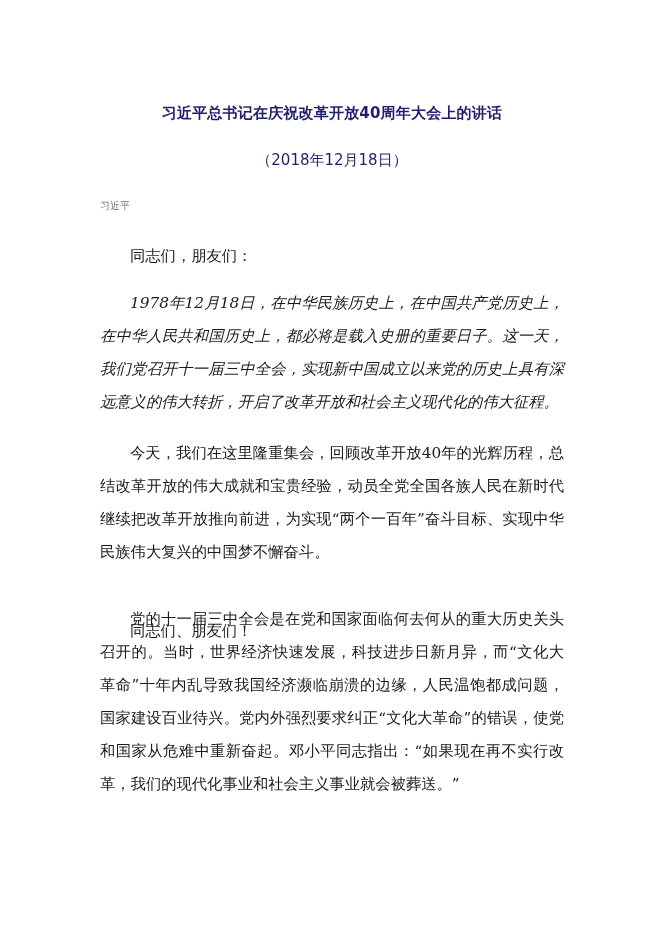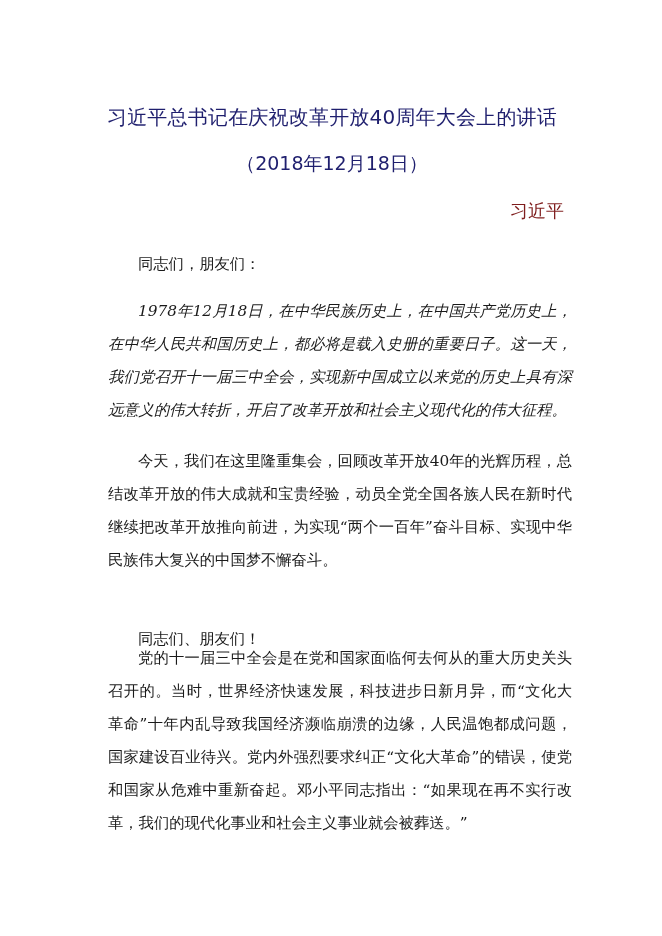--- a/index.html
+++ b/index.html
@@ -1,33 +1,33 @@
 <!DOCTYPE html>
 <html><head>
 <meta charset="utf-8">
 <style>
   html, body { margin: 0; padding: 0; background: #ffffff; }
   body { width: 662px; height: 936px; position: relative; overflow: hidden;
          font-family: "DejaVu Serif", "Liberation Serif", serif; color: #1a1a1a; }
   .page { position: absolute; left: 100px; top: 0; width: 464px; }
   .title { position: absolute; left: 0; width: 464px; top: 104px; text-align: center;
-           font-family: "DejaVu Sans", "Liberation Sans", sans-serif; font-weight: normal;
-           font-size: 20px; color: #1f1f6e; letter-spacing: 0.2px; }
+           font-family: "DejaVu Sans", "Liberation Sans", sans-serif; font-weight: bold;
+           font-size: 15px; color: #1f1f6e; letter-spacing: 0.2px; }
   .date { position: absolute; left: 0; width: 464px; top: 151px; text-align: center;
           font-family: "DejaVu Sans", "Liberation Sans", sans-serif;
-          font-size: 19px; color: #1f1f6e; }
-  .author { position: absolute; left: 0; width: 464px; top: 199px; text-align: right;
-            font-size: 18px; color: #7f1d1d; }
+          font-size: 15px; color: #1f1f6e; }
+  .author { position: absolute; left: 0; width: 464px; top: 199px; text-align: left;
+            font-size: 10px; color: #737373; }
   .para { position: absolute; left: 0; width: 464px; font-size: 15.3px; line-height: 33px;
-          text-indent: 30px; text-align: justify; margin: 8px; }
+          text-indent: 30px; text-align: justify; margin: 0; }
   .p0 { top: 240px; }
   .p1 { top: 287px; font-style: italic; }
   .p2 { top: 437px; }
   .p3 { top: 615px; }
-  .p4 { top: 634px; }
+  .p4 { top: 603px; }
 </style>
 </head>
 <body>
 
 <div class="page">
   <div class="title">习近平总书记在庆祝改革开放40周年大会上的讲话</div>
   <div class="date">（2018年12月18日）</div>
   <div class="author">习近平</div>
   <p class="para p0">同志们，朋友们：</p>
   <p class="para p1">1978年12月18日，在中华民族历史上，在中国共产党历史上，在中华人民共和国历史上，都必将是载入史册的重要日子。这一天，我们党召开十一届三中全会，实现新中国成立以来党的历史上具有深远意义的伟大转折，开启了改革开放和社会主义现代化的伟大征程。</p>

